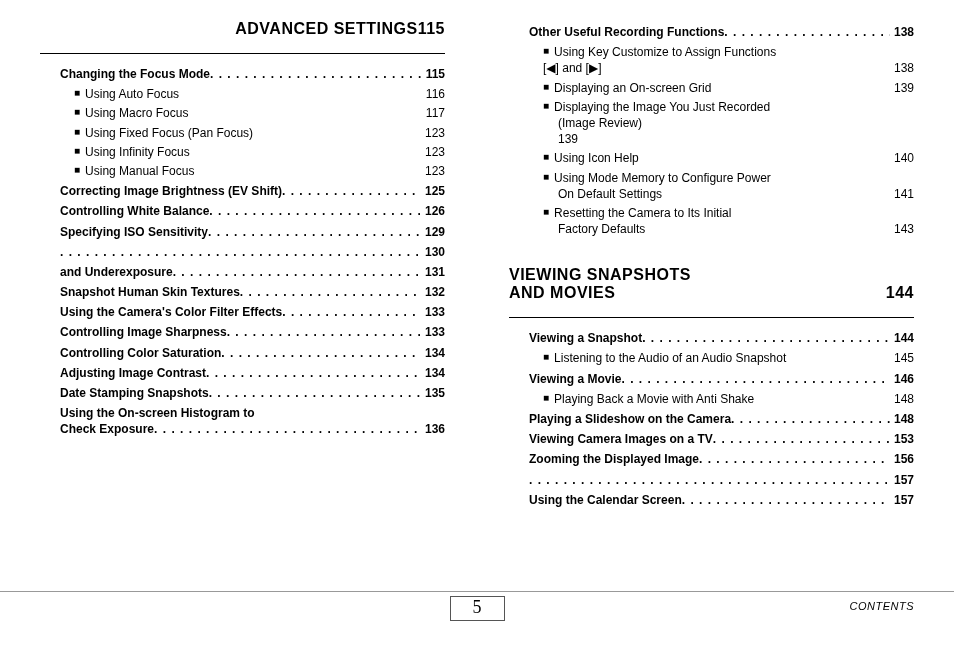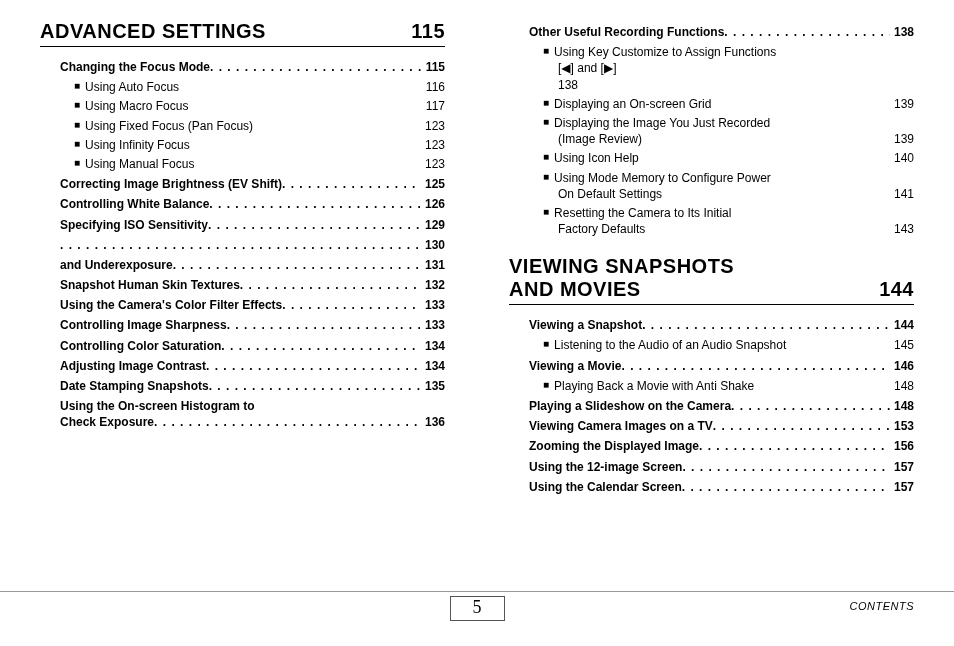--- a/index.html
+++ b/index.html
@@ -19,25 +19,25 @@
     height: 580px;
     display: flex;
     justify-content: space-between;
   }
   .column {
     width: 405px;
   }
   .section-head {
     border-bottom: 1.5px solid #000;
     display: flex;
-    justify-content: space-between;
+    justify-content: flex-end;
     align-items: baseline;
     font-weight: bold;
-    font-size: 20px;
-    padding-bottom: 3px;
+    font-size: 16px;
+    padding-bottom: 15px;
     margin-bottom: 12px;
     letter-spacing: 0.5px;
   }
   .toc-l1 {
     display: flex;
     font-weight: bold;
     margin: 4px 0 4px 20px;
     font-size: 12px;
     line-height: 1.35;
   }
@@ -197,36 +197,36 @@
         <div class="toc-l1">
           <span class="title">Other Useful Recording Functions</span>
           <span class="dots"> . . . . . . . . . . . . . . . . . . . . . . . . . . . . . . . . . . . . . . . . . . . .</span>
           <span class="pg">138</span>
         </div>
         <div class="toc-l2" style="display: block;">
           <div style="display:flex;">
             <span class="bullet">■</span>
             <span class="title">Using Key Customize to Assign Functions</span>
           </div>
-          <div style="display:flex; margin-left:15px;flex-direction:column;">
+          <div style="display:flex; ">
             <span class="title" style="flex:1">[◀] and [▶]</span>
             <span class="pg">138</span>
           </div>
         </div>
         <div class="toc-l2">
           <span class="bullet">■</span>
           <span class="title">Displaying an On-screen Grid</span>
           <span class="pg">139</span>
         </div>
         <div class="toc-l2" style="display: block;">
           <div style="display:flex;">
             <span class="bullet">■</span>
             <span class="title">Displaying the Image You Just Recorded</span>
           </div>
-          <div style="display:flex; margin-left:15px;">
+          <div style="display:flex; margin-left:15px;flex-direction:column;">
             <span class="title" style="flex:1">(Image Review)</span>
             <span class="pg">139</span>
           </div>
         </div>
         <div class="toc-l2">
           <span class="bullet">■</span>
           <span class="title">Using Icon Help</span>
           <span class="pg">140</span>
         </div>
         <div class="toc-l2" style="display: block;">
@@ -244,21 +244,21 @@
             <span class="bullet">■</span>
             <span class="title">Resetting the Camera to Its Initial</span>
           </div>
           <div style="display:flex; margin-left:15px;">
             <span class="title" style="flex:1">Factory Defaults</span>
             <span class="pg">143</span>
           </div>
         </div>
       </div>
 
-    <div class="section-head" style="margin-top:18px; display:block;">
+    <div class="section-head" style="margin-top:29px; display:block;">
       <div>VIEWING SNAPSHOTS</div>
       <div style="display:flex; justify-content:space-between;">
         <span>AND MOVIES</span>
         <span>144</span>
       </div>
     </div>
     <div>
         <div class="toc-l1">
           <span class="title">Viewing a Snapshot</span>
           <span class="dots"> . . . . . . . . . . . . . . . . . . . . . . . . . . . . . . . . . . . . . . . . . . . .</span>
@@ -288,21 +288,20 @@
           <span class="title">Viewing Camera Images on a TV</span>
           <span class="dots"> . . . . . . . . . . . . . . . . . . . . . . . . . . . . . . . . . . . . . . . . . . . .</span>
           <span class="pg">153</span>
         </div>
         <div class="toc-l1">
           <span class="title">Zooming the Displayed Image</span>
           <span class="dots"> . . . . . . . . . . . . . . . . . . . . . . . . . . . . . . . . . . . . . . . . . . . .</span>
           <span class="pg">156</span>
         </div>
         <div class="toc-l1">
-          <span class="title">Using the 12-image Screen</span>
           <span class="dots"> . . . . . . . . . . . . . . . . . . . . . . . . . . . . . . . . . . . . . . . . . . . .</span>
           <span class="pg">157</span>
         </div>
         <div class="toc-l1">
           <span class="title">Using the Calendar Screen</span>
           <span class="dots"> . . . . . . . . . . . . . . . . . . . . . . . . . . . . . . . . . . . . . . . . . . . .</span>
           <span class="pg">157</span>
         </div>
       </div>
   </div>

